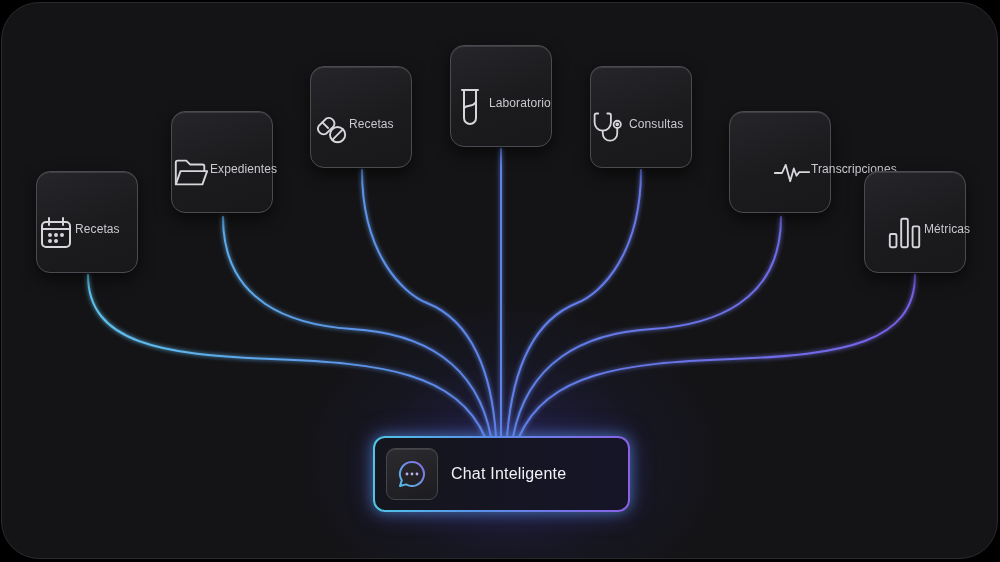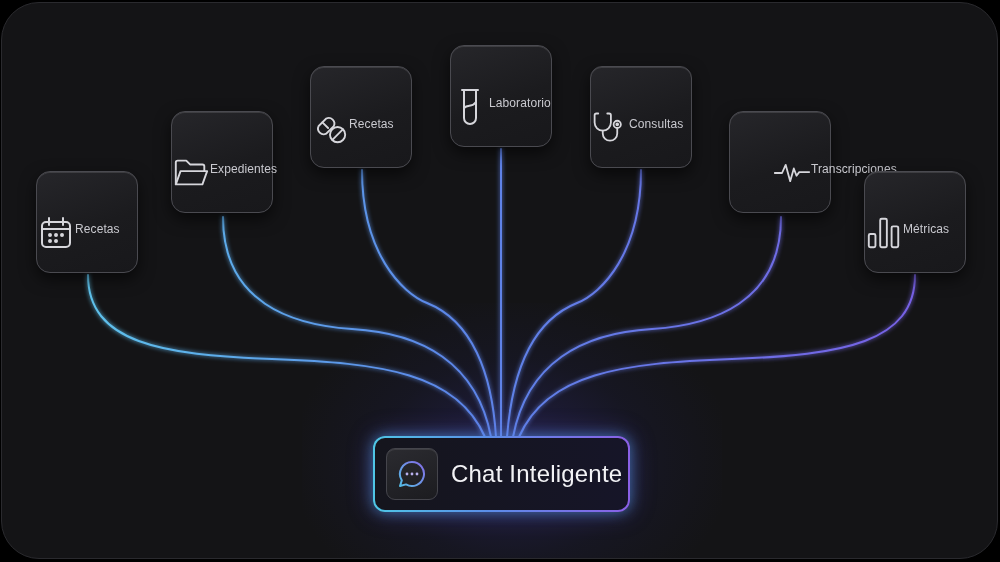--- a/index.html
+++ b/index.html
@@ -40,21 +40,21 @@
     box-shadow: 0 0 14px rgba(80,170,240,0.55), 0 0 26px rgba(110,90,230,0.35);
     display:flex; align-items:center;
   }
   .chat .icon-box {
     width:50px; height:50px; margin-left:11px; border-radius:9px;
     background:linear-gradient(160deg,#2b2b30,#1c1c20);
     border:1px solid #45454c;
     box-shadow: inset 0 1px 0 rgba(255,255,255,0.1);
     display:flex; align-items:center; justify-content:center;
   }
-  .chat .title { margin-left:13px; color:#f2f2f5; font-size:24px; font-weight:500; letter-spacing:0.2px; }
+  .chat .title { margin-left:13px; color:#f2f2f5; font-size:16px; font-weight:500; letter-spacing:0.2px; }
 </style>
 </head>
 <body>
 
 <div class="frame">
   <div class="glow-bg"></div>
 
   <svg class="wires" width="1000" height="562" viewBox="0 0 1000 562">
     <defs>
       <linearGradient id="wg" x1="0" y1="0" x2="1000" y2="0" gradientUnits="userSpaceOnUse">
@@ -145,21 +145,21 @@
 
   <div class="node" style="left:727px;top:108px;padding-left:43px;">
     <div class="icon">
       <svg width="42" height="30" viewBox="0 0 42 30" fill="none" stroke="#d6d6db" stroke-width="2" stroke-linecap="round" stroke-linejoin="round">
         <path d="M2 15 H10 L14 6 L19 24 L23 10 L26 18 L29 14 H40"></path>
       </svg>
     </div>
     <div class="label">Transcripciones</div>
   </div>
 
-  <div class="node" style="left:862px;top:168px;">
+  <div class="node" style="left:862px;top:168px;padding-left:21px;">
     <div class="icon">
       <svg width="40" height="38" viewBox="0 0 40 38" fill="none" stroke="#d6d6db" stroke-width="2">
         <rect x="4" y="20" width="7" height="14" rx="1.5"></rect>
         <rect x="16" y="4" width="7" height="30" rx="1.5"></rect>
         <rect x="28" y="12" width="7" height="22" rx="1.5"></rect>
       </svg>
     </div>
     <div class="label">Métricas</div>
   </div>
 

